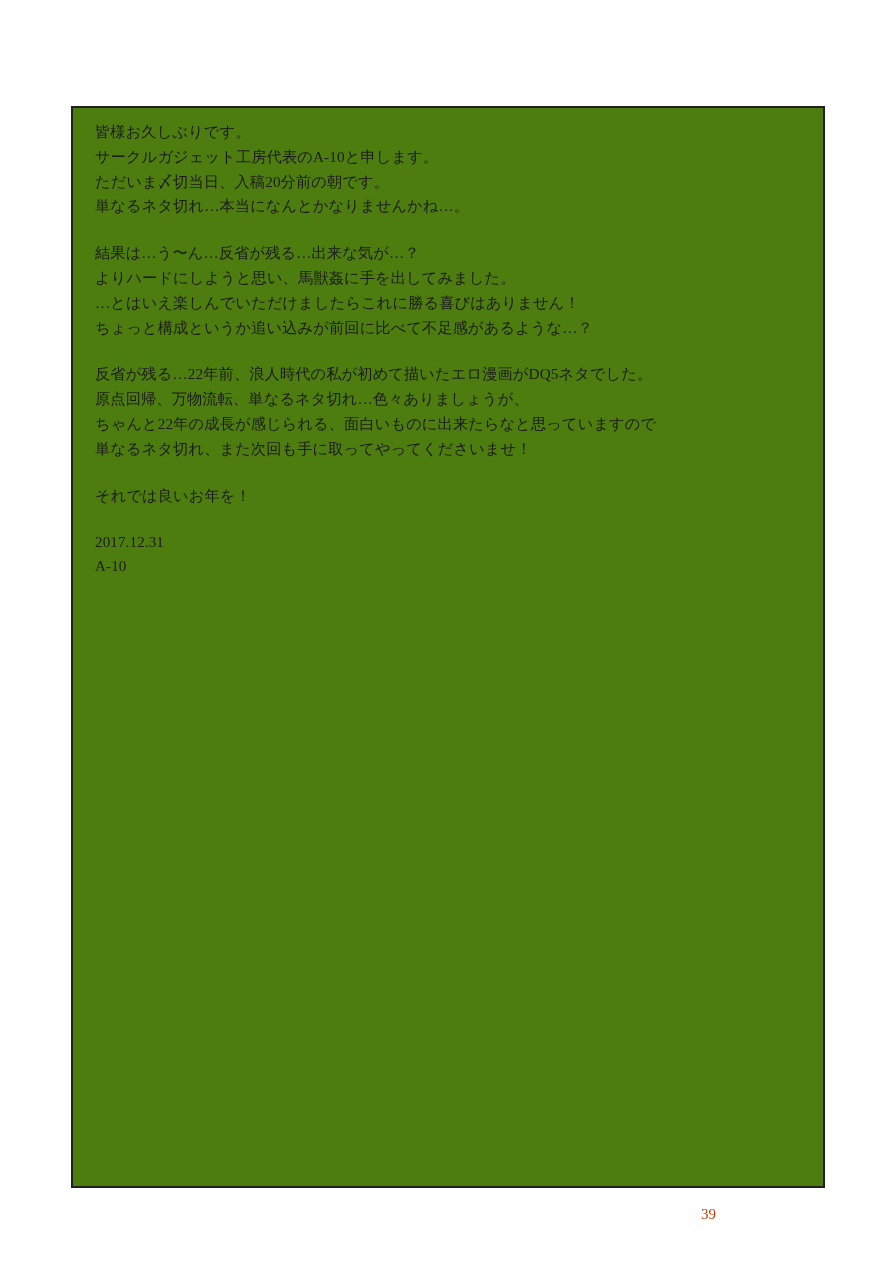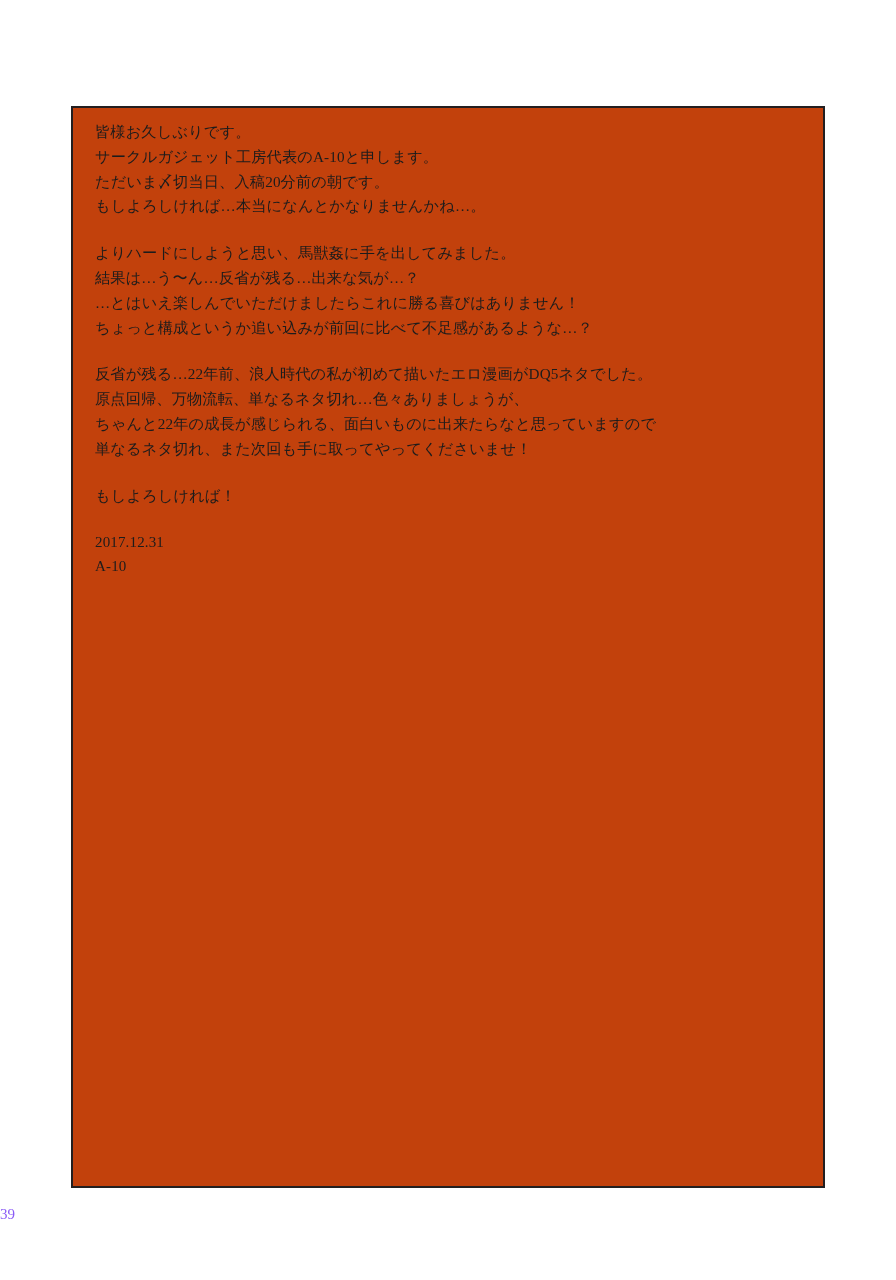--- a/index.html
+++ b/index.html
@@ -23,21 +23,21 @@
     background: #ffffff;
   }
   .frame {
     position: absolute;
     left: 71px;
     top: 106px;
     width: 754px;
     height: 1082px;
     border: 2px solid #231f20;
     box-sizing: border-box;
-    background: #c2410c;
+    background: #4d7c0f;
   }
   .afterword {
     position: absolute;
     left: 22px;
     top: 12px;
     right: 20px;
   }
   .para {
     margin: 0 0 22px 0;
   }
@@ -54,57 +54,57 @@
   }
   .sig .line {
     font-size: 15px;
     line-height: 24px;
   }
   .page-number {
     position: absolute;
     left: 0;
     top: 1206px;
     width: 716px;
-    text-align: left;
+    text-align: right;
     font-size: 15px;
-    color: #8b5cf6;
+    color: #c2410c;
     font-family: "Liberation Serif", "DejaVu Serif", serif;
   }
 </style>
 </head>
 <body>
 
 <div class="page">
 
   <div class="frame">
     <div class="afterword">
 
       <div class="para">
         <span class="line">皆様お久しぶりです。</span>
         <span class="line">サークルガジェット工房代表のA-10と申します。</span>
         <span class="line">ただいま〆切当日、入稿20分前の朝です。</span>
-        <span class="line">もしよろしければ…本当になんとかなりませんかね…。</span>
+        <span class="line">単なるネタ切れ…本当になんとかなりませんかね…。</span>
       </div>
 
       <div class="para">
+        <span class="line">結果は…う〜ん…反省が残る…出来な気が…？</span>
         <span class="line">よりハードにしようと思い、馬獣姦に手を出してみました。</span>
-        <span class="line">結果は…う〜ん…反省が残る…出来な気が…？</span>
         <span class="line">…とはいえ楽しんでいただけましたらこれに勝る喜びはありません！</span>
         <span class="line">ちょっと構成というか追い込みが前回に比べて不足感があるような…？</span>
       </div>
 
       <div class="para">
         <span class="line">反省が残る…22年前、浪人時代の私が初めて描いたエロ漫画がDQ5ネタでした。</span>
         <span class="line">原点回帰、万物流転、単なるネタ切れ…色々ありましょうが、</span>
         <span class="line">ちゃんと22年の成長が感じられる、面白いものに出来たらなと思っていますので</span>
         <span class="line">単なるネタ切れ、また次回も手に取ってやってくださいませ！</span>
       </div>
 
       <div class="para">
-        <span class="line">もしよろしければ！</span>
+        <span class="line">それでは良いお年を！</span>
       </div>
 
       <div class="para sig">
         <span class="line">2017.12.31</span>
         <span class="line">A-10</span>
       </div>
 
     </div>
   </div>
 

